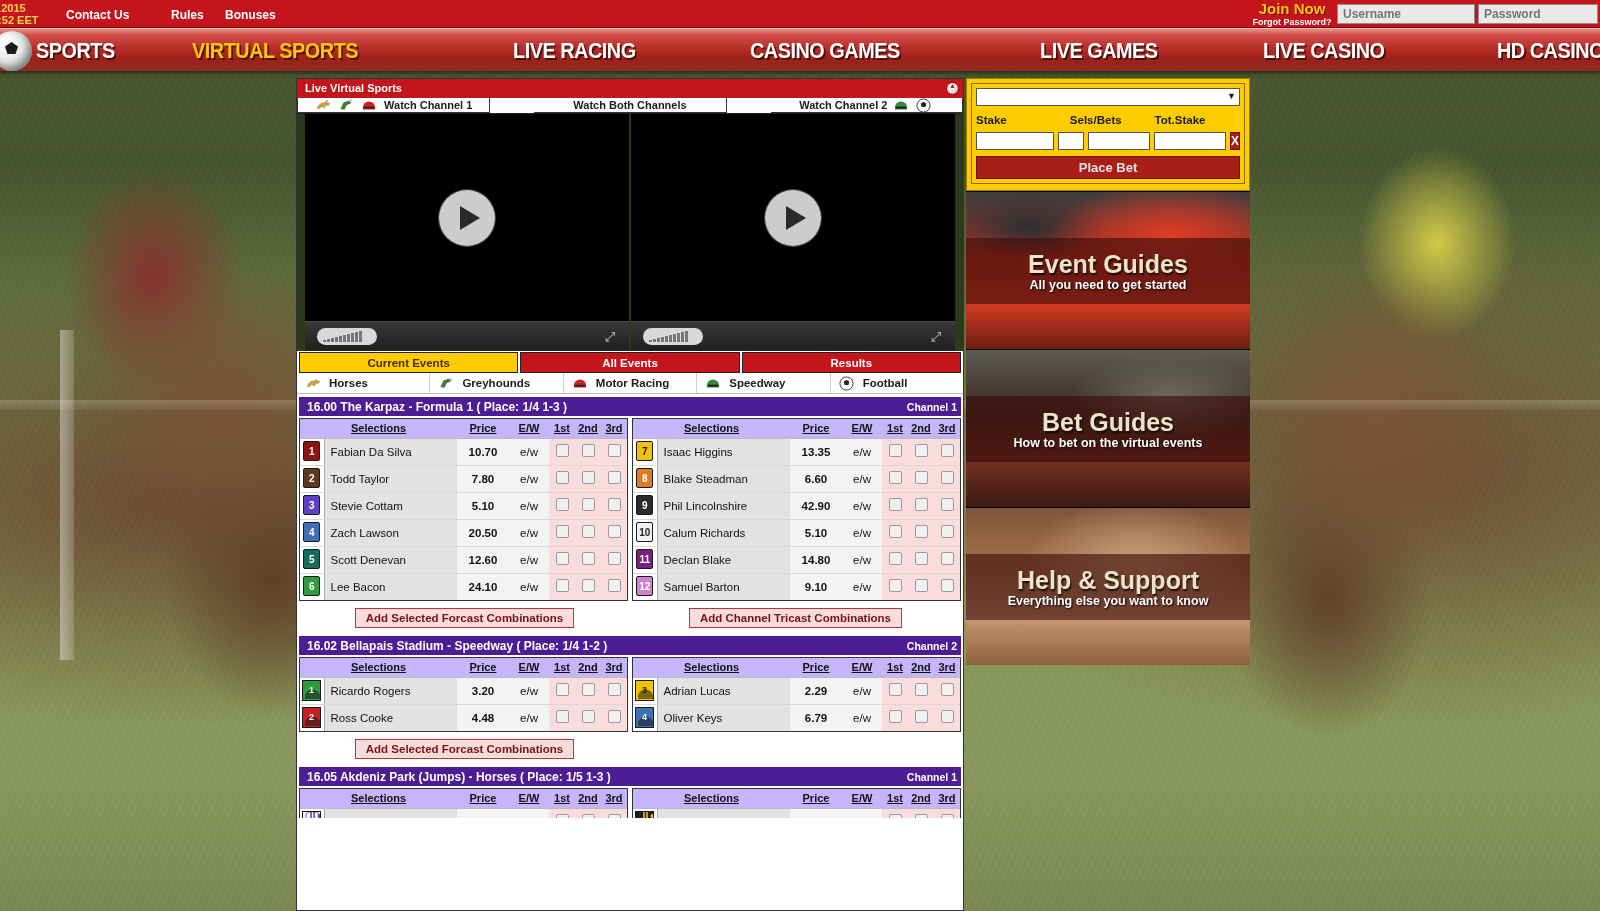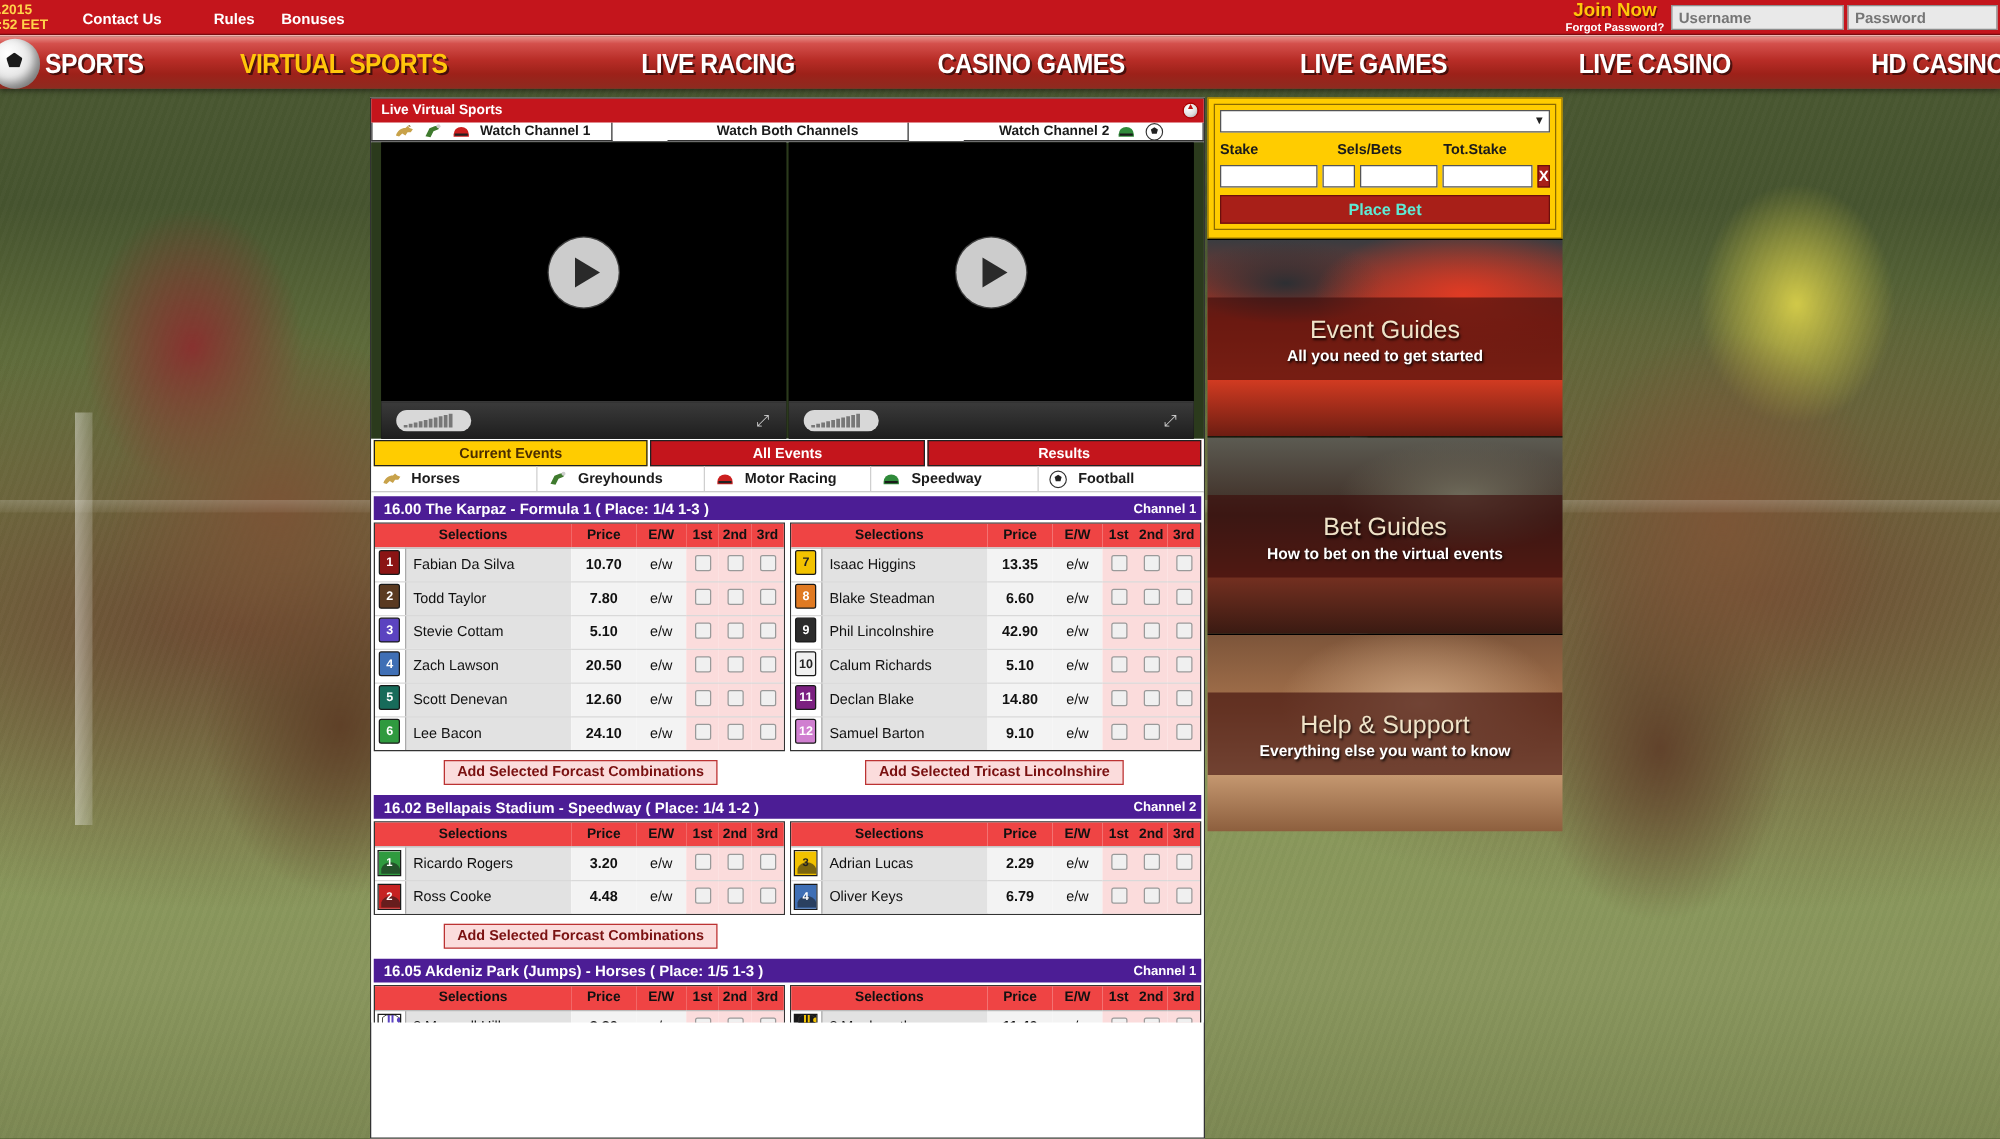--- a/index.html
+++ b/index.html
@@ -217,21 +217,21 @@
   .racehead{
     height:19px; background:#4c1d95; color:#fff; position:relative; margin-top:3px;
   }
   .racehead .rt{ position:absolute; left:8px; top:3px; font-size:12px; font-weight:bold; }
   .racehead .ch{ position:absolute; right:4px; top:4px; font-size:10.5px; font-weight:bold; }
   .racecols{ display:flex; gap:4px; padding-top:2px; }
   .racecol{ flex:1; border:1px solid #333; border-collapse:collapse; }
   table.sel{ width:100%; border-collapse:collapse; }
   table.sel th{
     font-size:11px; font-weight:bold; color:#111; height:19px;
-    border-bottom:1px solid #bbb; background:#ef4444; text-align:center;
+    border-bottom:1px solid #bbb; background:#c4b5fd; text-align:center;text-decoration:underline;
   }
   table.sel th.nm{ text-align:center; }
   table.sel td{ height:27px; font-size:11.5px; color:#111; border-bottom:1px solid #d9d9d9; }
   table.sel tr:last-child td{ border-bottom:none; }
   td.num{ width:24px; text-align:center; padding:0 1px; background:#fff; border-right:1px solid #aaa;}
   td.name{ padding-left:6px; background:#e2e2e2; font-weight:normal; }
   td.price{ width:52px; text-align:center; font-weight:bold; background:#f3f3f3; }
   td.ew{ width:40px; text-align:center; background:#f3f3f3; font-size:11px;}
   td.pos{ width:26px; text-align:center; background:#fbdcdc; }
   th.pos{ width:26px; background:#fff; }
@@ -268,38 +268,38 @@
   #coupon .inner{ border:1px solid #8a6a00; background:#ffcc00; padding:4px; }
   #coupon select, #coupon .fakesel{
     width:100%; height:18px; border:1px solid #555; background:#fff; font-size:11px;
     position:relative;
   }
   #coupon .fakesel .arrow{ position:absolute; right:3px; top:2px; font-size:9px; color:#222; }
   .stakerow{ display:flex; align-items:flex-end; gap:4px; margin-top:4px; }
   .stakelbl{ font-size:11.5px; font-weight:bold; color:#1b1b1b; }
   .stakeinp{ height:18px; border:1px solid #555; background:#fff; }
   #placebet{
-    margin-top:6px; background:#a81f18; border:1px solid #6d0f0b; color:#5eead4;
+    margin-top:6px; background:#a81f18; border:1px solid #6d0f0b; color:#e5e5e5;
     text-align:center; font-size:13px; font-weight:bold; padding:3px 0; cursor:pointer;
   }
   .xbtn{
     width:18px; height:18px; background:#a81f18; color:#fff; border:1px solid #6d0f0b;
     font-size:12px; font-weight:bold; text-align:center; line-height:16px; cursor:pointer;
   }
   .banner{
     height:158px; position:relative; overflow:hidden; border-top:1px solid #000;
     cursor:pointer;
   }
   .banner .cap{
     position:absolute; left:0; right:0; top:46px; height:66px;
     background:rgba(60,12,10,.62);
     display:flex; flex-direction:column; align-items:center; justify-content:center;
   }
   .banner .cap .h{
-    color:#efe3c8; font-size:20px; font-weight:normal; text-shadow:1px 2px 2px rgba(0,0,0,.8);
+    color:#efe3c8; font-size:25px; font-weight:bold; text-shadow:1px 2px 2px rgba(0,0,0,.8);
     line-height:28px;
   }
   .banner .cap .s{ color:#fff; font-size:12.5px; font-weight:bold; text-shadow:1px 1px 2px rgba(0,0,0,.9); }
   #b1{ background:
       radial-gradient(ellipse 60% 50% at 72% 28%, #e03b24 0%, rgba(224,59,36,0) 70%),
       radial-gradient(ellipse 40% 30% at 22% 22%, #2d2f33 0%, rgba(45,47,51,0) 70%),
       linear-gradient(to bottom,#3a3c40 0%, #b8301d 42%, #d63c22 70%, #6d1d12 100%); }
   #b2{ background:
       radial-gradient(ellipse 50% 40% at 72% 30%, #6e6a5a 0%, rgba(110,106,90,0) 70%),
       linear-gradient(to bottom,#5c5b52 0%, #3c2a22 40%, #722f20 72%, #3a1a12 100%); }
@@ -638,21 +638,21 @@
                   <td class="pos"><span class="cbx"></span></td>
                   <td class="pos"><span class="cbx"></span></td>
                   <td class="pos"><span class="cbx"></span></td>
                 </tr>
               </tbody>
             </table>
           </div>
         </div>
         <div class="combowrap">
           <div><span class="combobtn">Add Selected Forcast Combinations</span></div>
-          <div><span class="combobtn">Add Selected Tricast Lincolnshire</span></div>
+          <div><span class="combobtn">Add Channel Tricast Combinations</span></div>
         </div>
       </div>
       <div class="raceblock">
         <div class="racehead">
           <span class="rt">16.02 Bellapais Stadium - Speedway ( Place: 1/4 1-2 )</span>
           <span class="ch">Channel 2</span>
         </div>
         <div class="racecols">
           <div class="racecol">
             <table class="sel">

